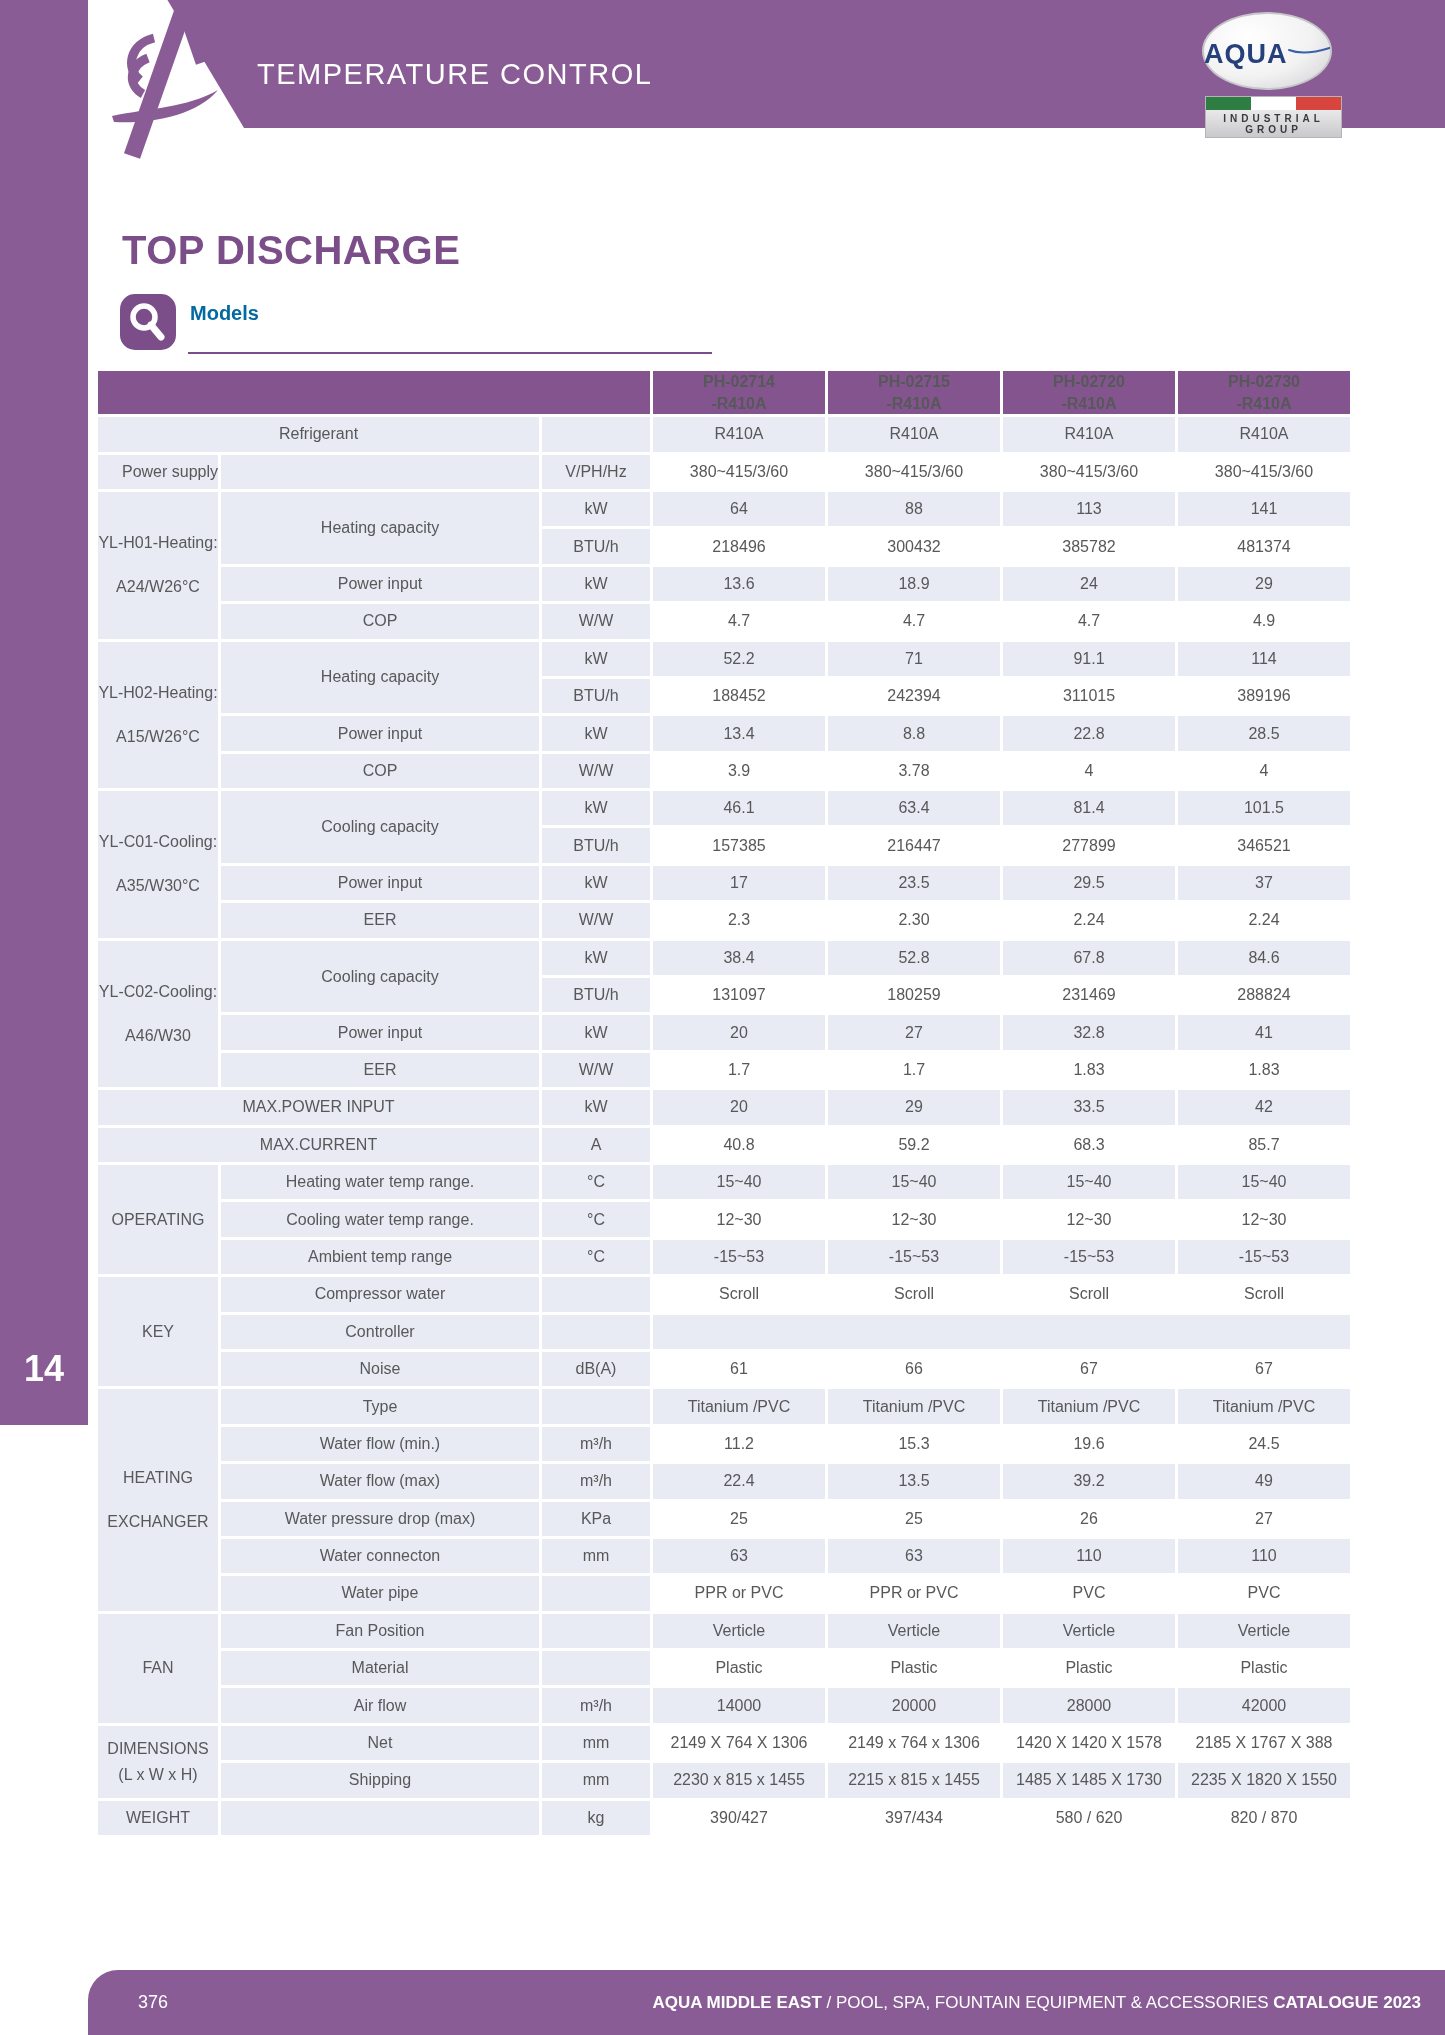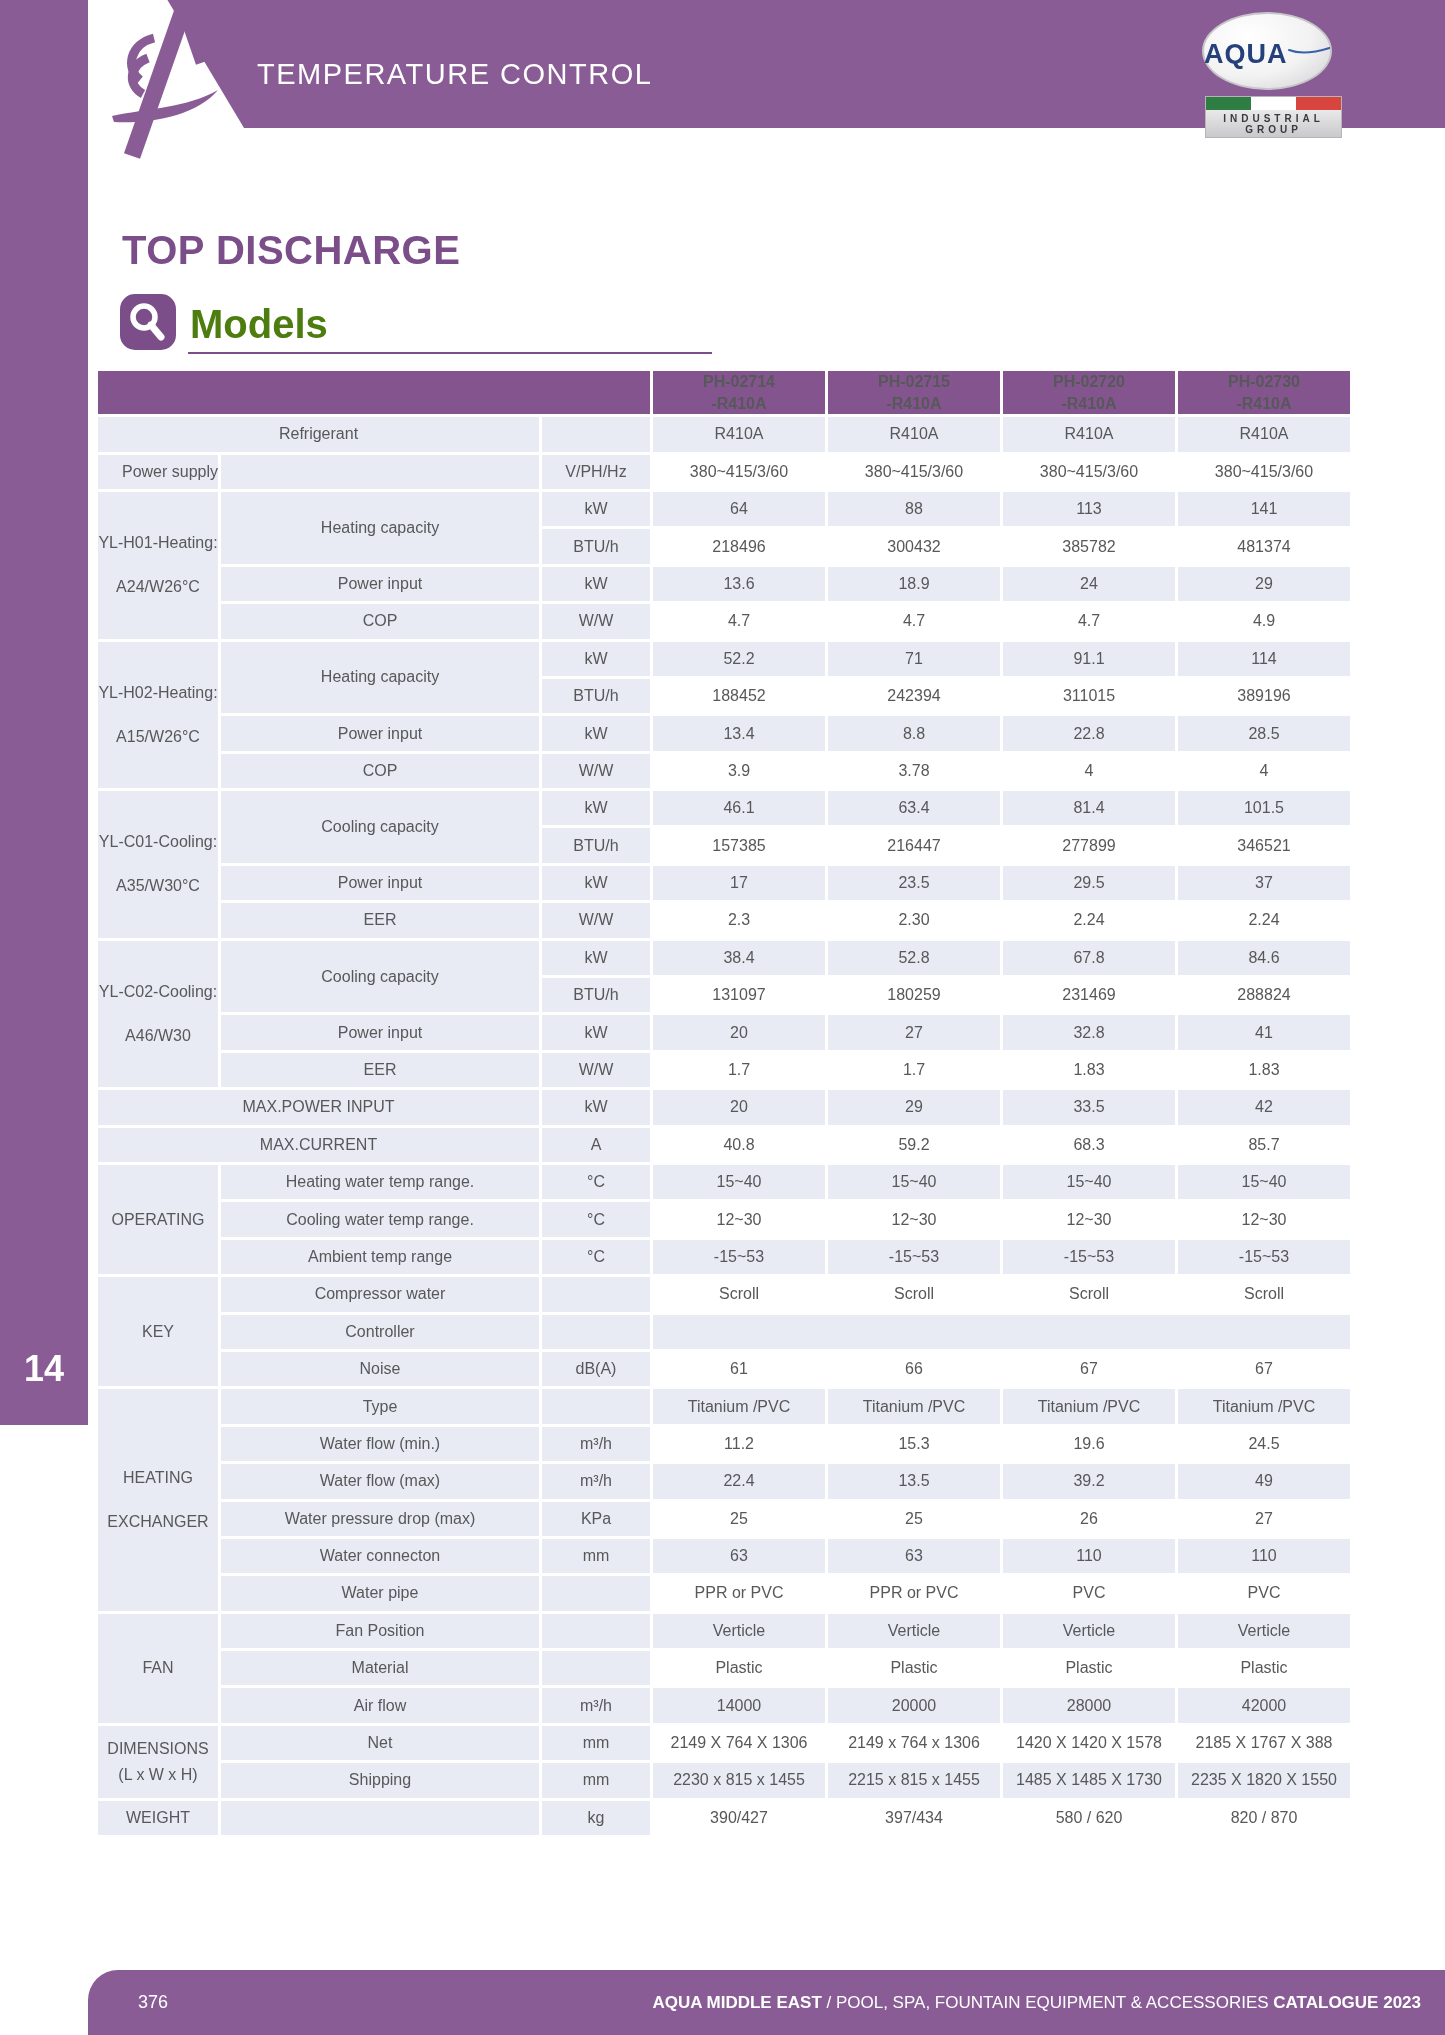--- a/index.html
+++ b/index.html
@@ -29,21 +29,21 @@
   .aqua-flag span{flex:1;}
   .flag-green{background:#2e7d43;}
   .flag-white{background:#ffffff;}
   .flag-red{background:#d8453e;}
   .aqua-badge-bar{background:linear-gradient(#e9e9ea,#c9c9cc);color:#3a3a3c;font-size:10px;
     letter-spacing:4px;text-align:center;padding:3px 0 2px 0;font-weight:bold;}
   
   .page-title{position:absolute;left:122px;top:228px;font-size:40px;font-weight:600;
     color:#7b4e8a;letter-spacing:0.5px;}
   .models-icon{position:absolute;left:120px;top:294px;}
-  .models-label{position:absolute;left:190px;top:302px;font-size:40px;font-weight:bold;color:#4d7c0f;}
+  .models-label{position:absolute;left:190px;top:302px;font-size:20px;font-weight:bold;color:#0369a1;}
   .models-underline{position:absolute;left:188px;top:352px;width:524px;height:2px;background:#7b4e8a;}
   
   table.spec{position:absolute;left:95px;top:368px;width:1258px;border-collapse:separate;
     border-spacing:3px;table-layout:fixed;}
   table.spec td{height:34.4px;padding:0;text-align:center;vertical-align:middle;
     font-size:16px;color:#57585a;overflow:hidden;}
   td.hdr{background:#84548f;color:#ffffff;font-weight:bold;font-size:19px;height:74px;line-height:1.35;}
   td.lab{background:#e8ebf3;font-size:16.5px;}
   td.grp{background:#e8ebf3;font-size:16.5px;}
   td.unit{background:#e8ebf3;}

